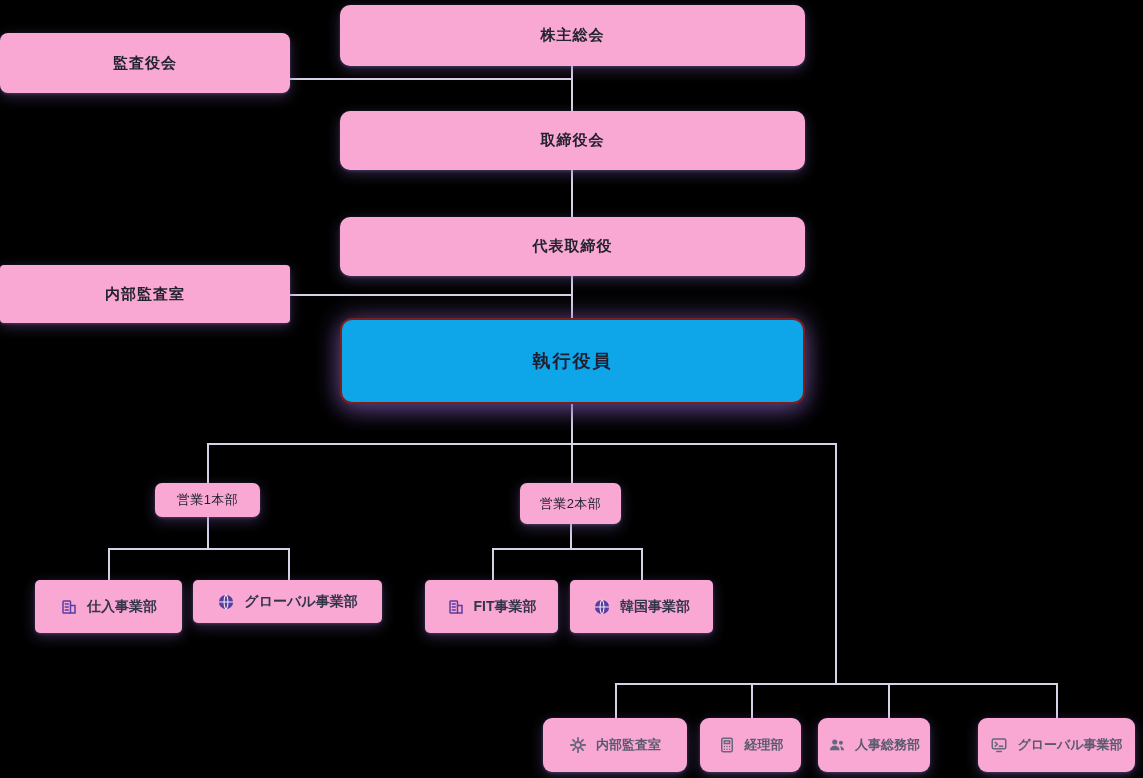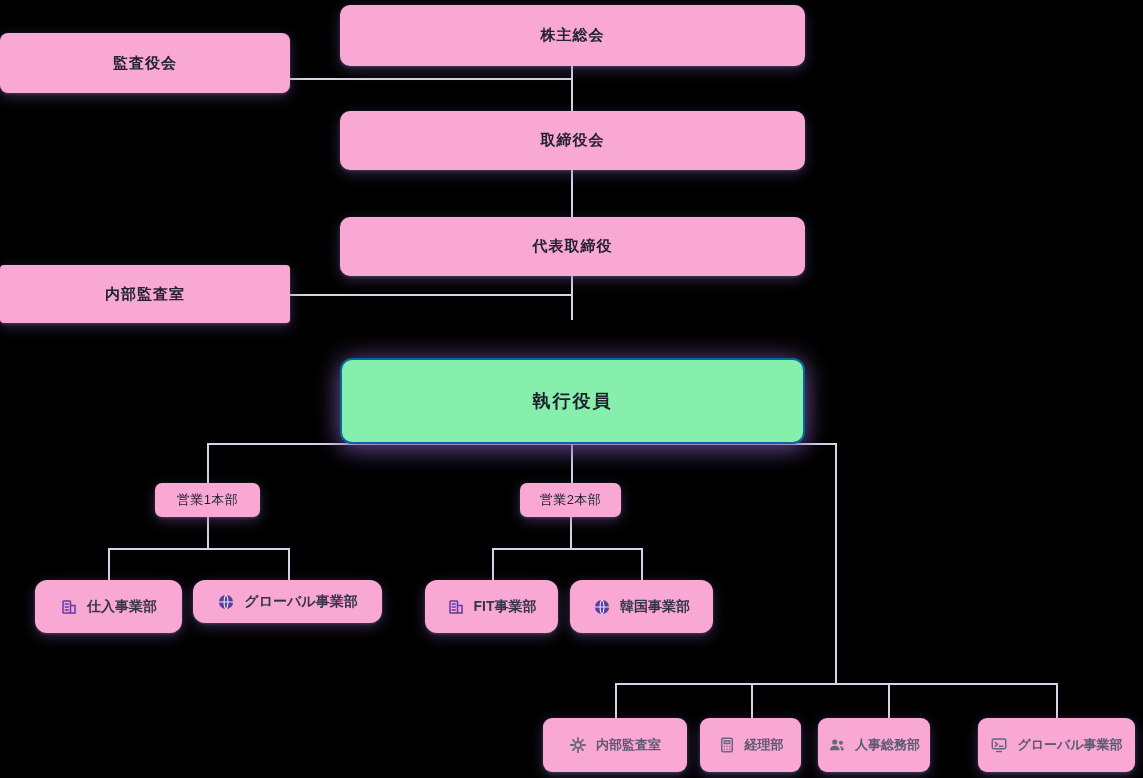--- a/index.html
+++ b/index.html
@@ -13,27 +13,26 @@
   .line.v { width:2px; }
   .line.h { height:2px; }
   .node {
     position:absolute; background:#f9a8d4; border-radius:10px;
     display:flex; align-items:center; justify-content:center; gap:9px;
     color:#23232f;
     box-shadow:0 4px 14px rgba(120,95,170,0.40), 0 1px 3px rgba(150,125,200,0.35);
   }
   .node.main { font-size:15px; font-weight:600; letter-spacing:1px; }
   .node.exec {
-    background:#86efac; border:2px solid #0369a1; border-radius:12px;
+    background:#0ea5e9; border:2px solid #7f1d1d; border-radius:12px;
     font-size:18px; font-weight:700; letter-spacing:2px; color:#1e1e2e;
     box-shadow:0 0 26px rgba(145,112,195,0.55), 0 8px 22px rgba(95,65,145,0.55);
-    margin-top:40px;
   }
   .node.small { font-size:13px; font-weight:400; border-radius:7px; letter-spacing:0.5px; }
-  .node.leaf { font-size:14px; font-weight:600; color:#34344a; border-radius:12px; }
+  .node.leaf { font-size:14px; font-weight:600; color:#34344a; border-radius:5px; }
   .node.dept { font-size:13px; font-weight:600; color:#5a5a6e; border-radius:9px; }
   .icon { display:flex; align-items:center; flex:0 0 auto; }
   .icon svg { display:block; }
   .icon.purple { color:#5b3d9e; }
   .icon.gray { color:#66667c; }
 </style>
 </head>
 <body>
 
 <div class="canvas">
@@ -83,21 +82,21 @@
   </div>
 
   <div class="node exec" style="left:340px;top:318px;width:465px;height:86px">
     <span class="label">執行役員</span>
   </div>
 
   <div class="node small" style="left:155px;top:483px;width:105px;height:34px">
     <span class="label">営業1本部</span>
   </div>
 
-  <div class="node small" style="left:520px;top:483px;width:101px;height:34px">
+  <div class="node small" style="left:520px;top:483px;width:101px;height:41px">
     <span class="label">営業2本部</span>
   </div>
 
   <div class="node leaf" style="left:35px;top:580px;width:147px;height:53px">
     <span class="icon purple">
       <svg viewBox="0 0 24 24" width="18" height="18" fill="none" stroke="currentColor" stroke-width="2" stroke-linecap="round">
         <rect x="4" y="4" width="10" height="16" rx="1"></rect>
         <path d="M14 10h6v10h-6"></path>
         <path d="M7 8h4M7 12h4M7 16h4"></path>
       </svg>

